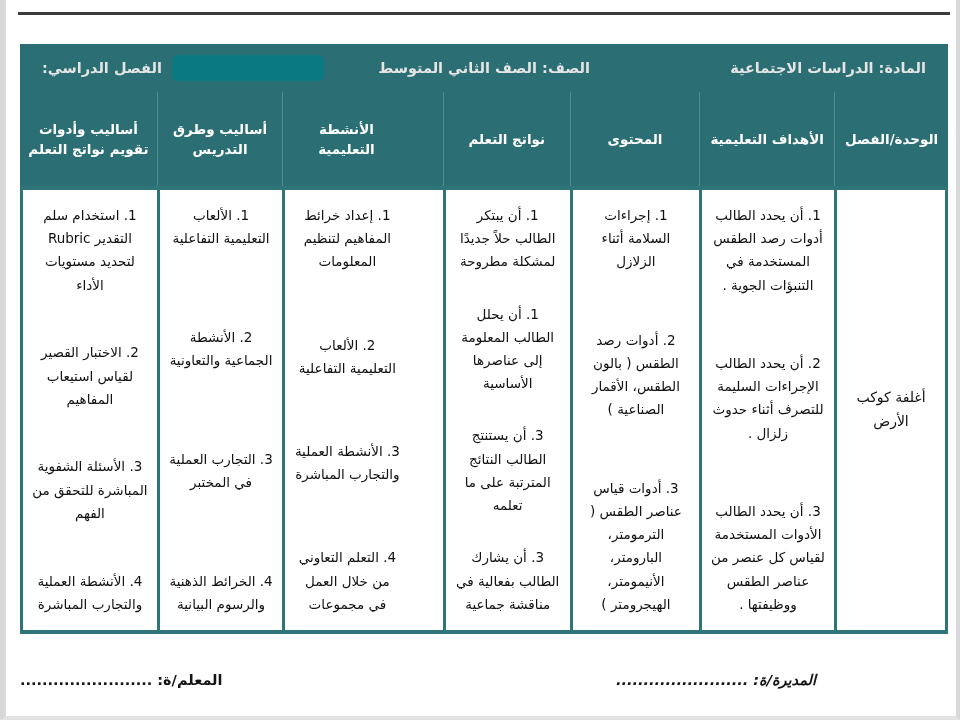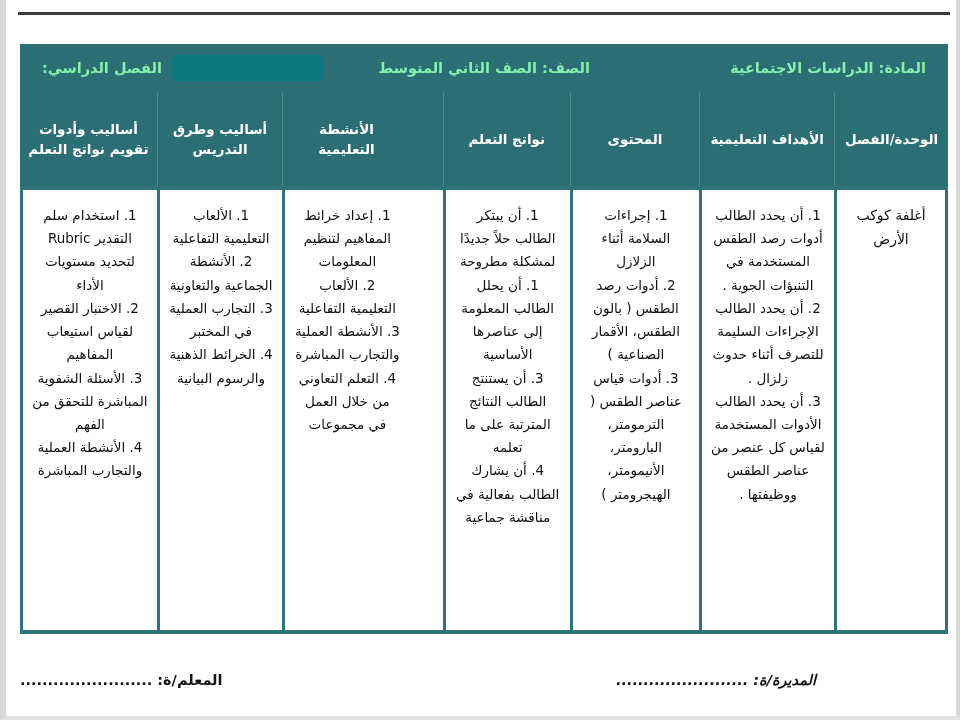--- a/index.html
+++ b/index.html
@@ -54,21 +54,21 @@
   }
   .banner-inner {
     display: flex;
     flex-direction: row;
     align-items: center;
     height: 100%;
     padding: 0 22px 0 22px;
     box-sizing: border-box;
   }
   .banner-cell {
-    color: #86efac;
+    color: #e5e5e5;
     font-size: 14.5px;
     font-weight: bold;
     white-space: nowrap;
     letter-spacing: 0;
   }
   .bc-subject { width: 292px; text-align: right; }
   .bc-grade   { width: 300px; text-align: center; }
   .bc-term    { flex: 1; text-align: left; display: flex; align-items: center;
                 justify-content: flex-start; flex-direction: row-reverse; gap: 10px; }
   .term-label { white-space: nowrap; }
@@ -112,27 +112,27 @@
     border-bottom: 4px solid #2f7478;
     box-sizing: border-box;
   }
   .bodyrow .cell {
     background: #ffffff;
     border-left: 3px solid #2f7478;
     box-sizing: border-box;
     padding: 14px 9px;
     display: flex;
     flex-direction: column;
-    justify-content: flex-start;
+    justify-content: space-between;
     overflow: hidden;
   }
   .bodyrow .cell.first { border-right: 3px solid #2f7478; }
   .bodyrow .cell:last-child { border-left: 3px solid #2f7478; }
   .bodyrow .cell.middle-anchor {
-    justify-content: flex-start;
+    justify-content: center;
   }
 
   .item {
     font-size: 13.5px;
     line-height: 1.72;
     color: #101010;
     text-align: center;
     margin: 0;
     font-weight: normal;
   }
@@ -216,21 +216,21 @@
       <div class="cell w-content">
           <div class="item">1. إجراءات السلامة أثناء الزلازل</div>
           <div class="item">2. أدوات رصد الطقس ( بالون الطقس، الأقمار الصناعية )</div>
           <div class="item">3. أدوات قياس عناصر الطقس ( الترمومتر، البارومتر، الأنيمومتر، الهيجرومتر )</div>
         </div>
 
       <div class="cell w-outcome">
           <div class="item">1. أن يبتكر الطالب حلاً جديدًا لمشكلة مطروحة</div>
           <div class="item">1. أن يحلل الطالب المعلومة إلى عناصرها الأساسية</div>
           <div class="item">3. أن يستنتج الطالب النتائج المترتبة على ما تعلمه</div>
-          <div class="item">4. أن يشارك الطالب بفعالية في مناقشة جماعية</div>
+          <div class="item">3. أن يشارك الطالب بفعالية في مناقشة جماعية</div>
         </div>
 
       <div class="cell w-activity">
           <div class="item">1. إعداد خرائط المفاهيم لتنظيم المعلومات</div>
           <div class="item">2. الألعاب التعليمية التفاعلية</div>
           <div class="item">3. الأنشطة العملية والتجارب المباشرة</div>
           <div class="item">4. التعلم التعاوني من خلال العمل في مجموعات</div>
         </div>
 
       <div class="cell w-method">

